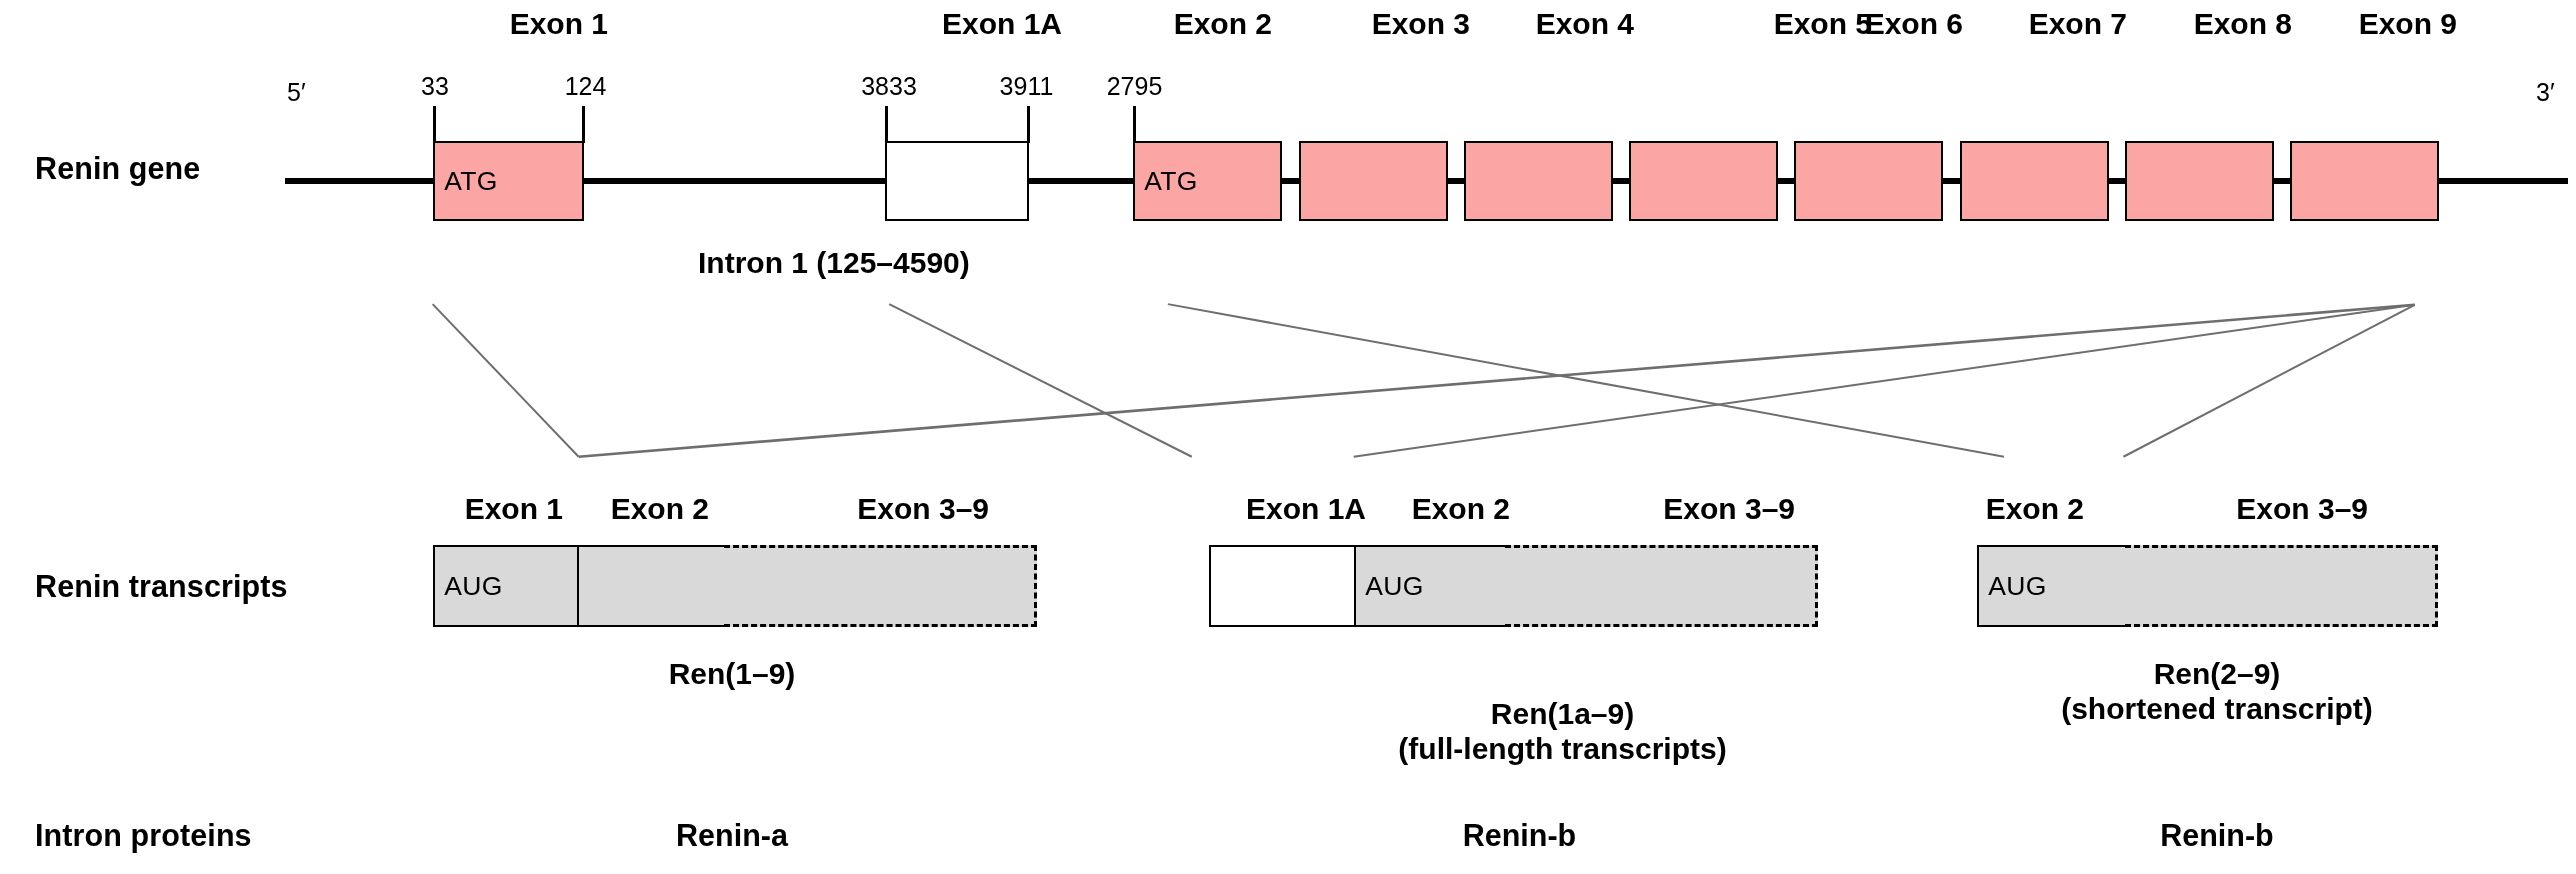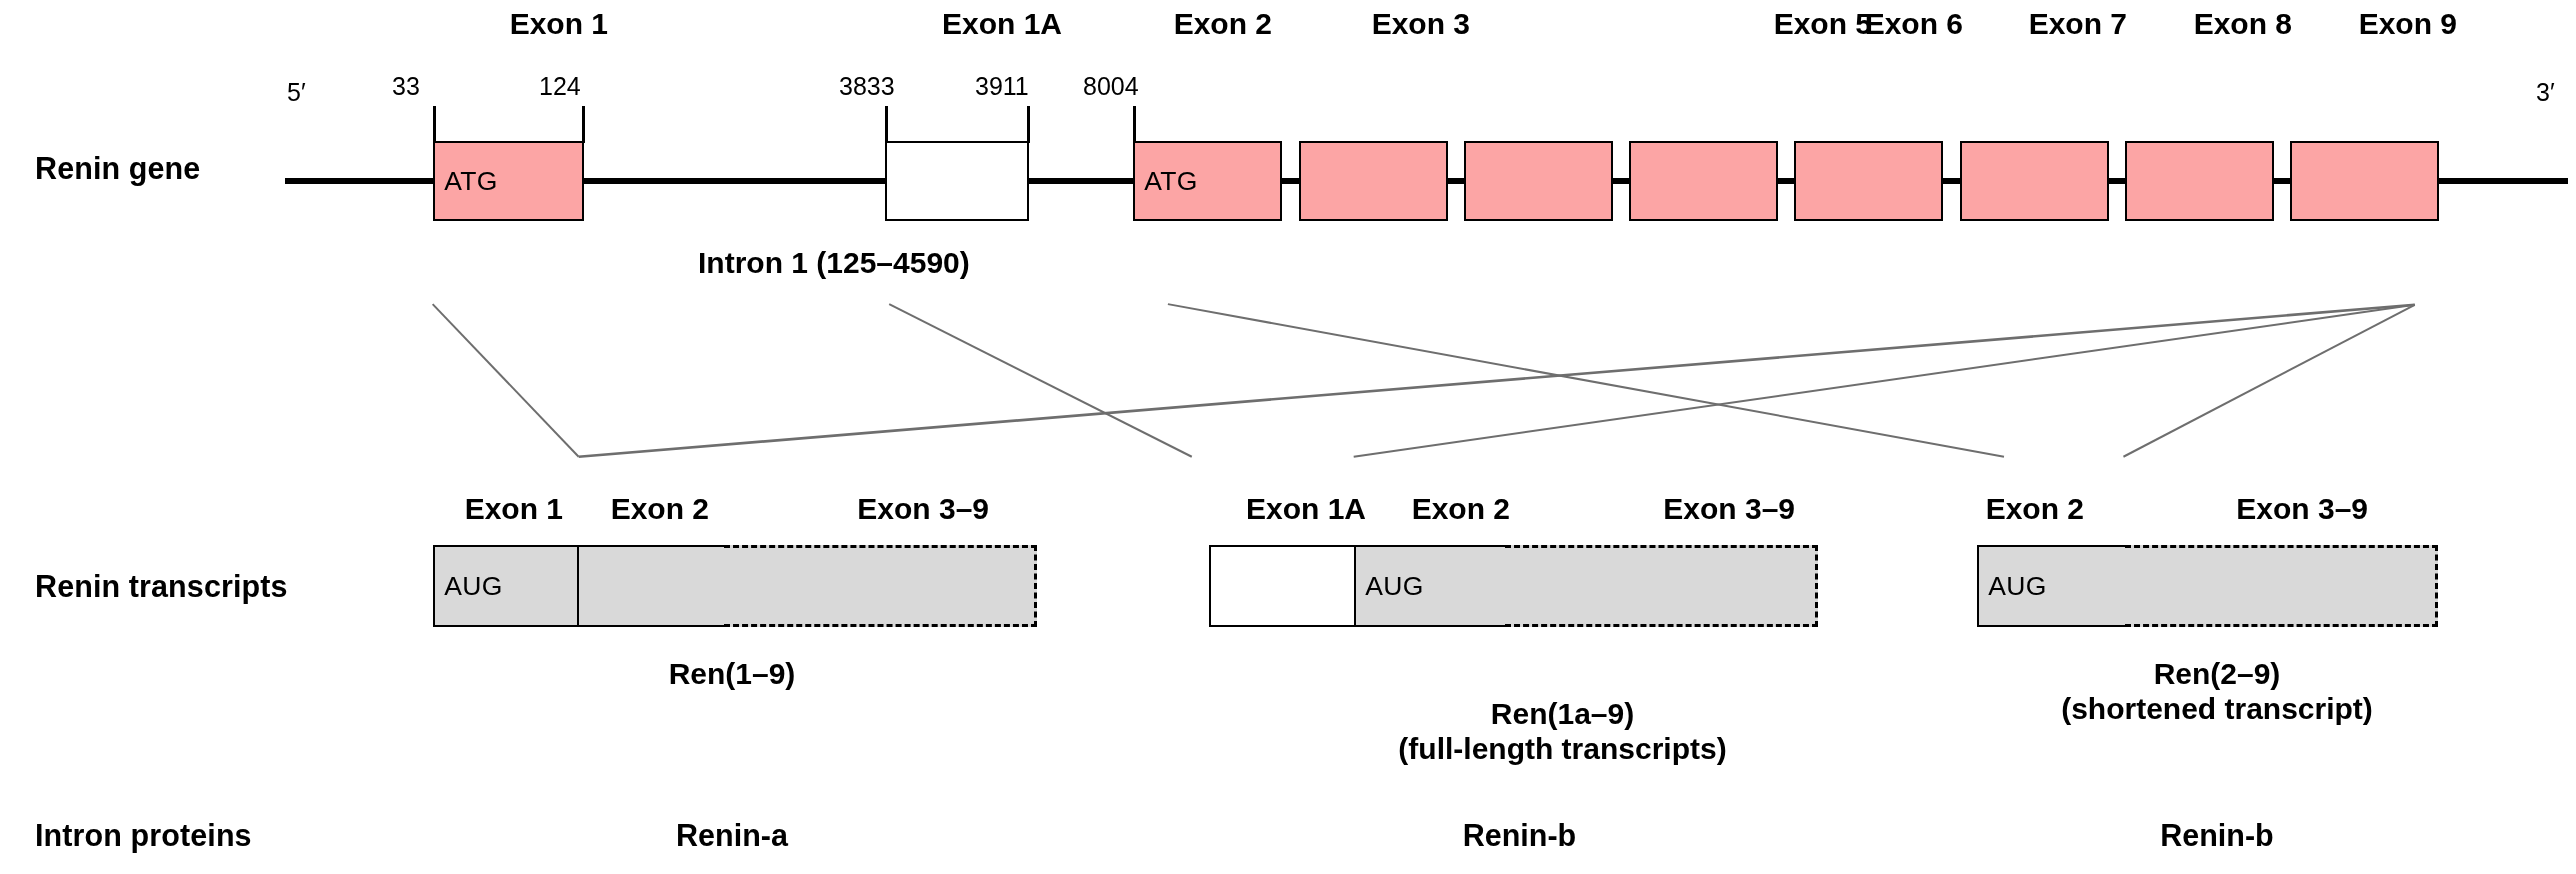--- a/index.html
+++ b/index.html
@@ -34,21 +34,21 @@
     font-size: 30px;
     white-space: nowrap;
     text-align: right;
   }
 
   
   .coord {
     font-size: 25px;
     font-weight: normal;
     white-space: nowrap;
-    text-align: left;
+    text-align: center;
   }
   .prime {
     font-size: 25px;
     white-space: nowrap;
   }
 
   
   .backbone {
     background: #000000;
     height: 6px;
@@ -169,29 +169,30 @@
   <div class="abs exon-label" style="left:856px; top:6.6px; width:206px;">Exon 1A</div>
   <div class="abs coord" style="left:839px; top:72px; width:100px;">3833</div>
   <div class="abs coord" style="left:975px; top:72px; width:103px;">3911</div>
   <div class="abs tick" style="left:885px; top:106px; height:37px;"></div>
   <div class="abs tick" style="left:1027px; top:106px; height:37px;"></div>
   <div class="abs exon-box white" style="left:885px; top:141px; width:144px; height:80px;">
     <span class="atg"></span>
   </div>
 
   <div class="abs exon-label" style="left:1073px; top:6.6px; width:199px;">Exon 2</div>
-  <div class="abs coord" style="left:1083px; top:72px; width:103px;">8004</div>
+  <div class="abs coord" style="left:1083px; top:72px; width:103px;">2795</div>
   <div class="abs tick" style="left:1133px; top:106px; height:37px;"></div>
   <div class="abs exon-box" style="left:1133px; top:141px; width:149px; height:80px;">
     <span class="atg">ATG</span>
   </div>
 
   <div class="abs exon-label" style="left:1178px; top:6.6px; width:292px;">Exon 3</div>
   <div class="abs exon-box" style="left:1299px; top:141px; width:149px; height:80px;"></div>
 
+  <div class="abs exon-label" style="left:1342px; top:6.6px; width:292px;">Exon 4</div>
   <div class="abs exon-box" style="left:1464px; top:141px; width:149px; height:80px;"></div>
 
   <div class="abs exon-label" style="left:1580px; top:6.6px; width:292px;">Exon 5</div>
   <div class="abs exon-box" style="left:1629px; top:141px; width:149px; height:80px;"></div>
 
   <div class="abs exon-label" style="left:1671px; top:6.6px; width:292px;">Exon 6</div>
   <div class="abs exon-box" style="left:1794px; top:141px; width:149px; height:80px;"></div>
 
   <div class="abs exon-label" style="left:1835px; top:6.6px; width:292px;">Exon 7</div>
   <div class="abs exon-box" style="left:1960px; top:141px; width:149px; height:80px;"></div>

